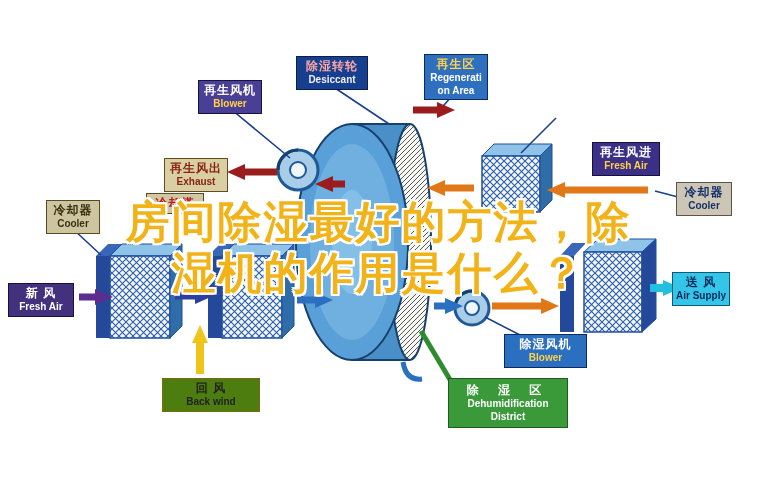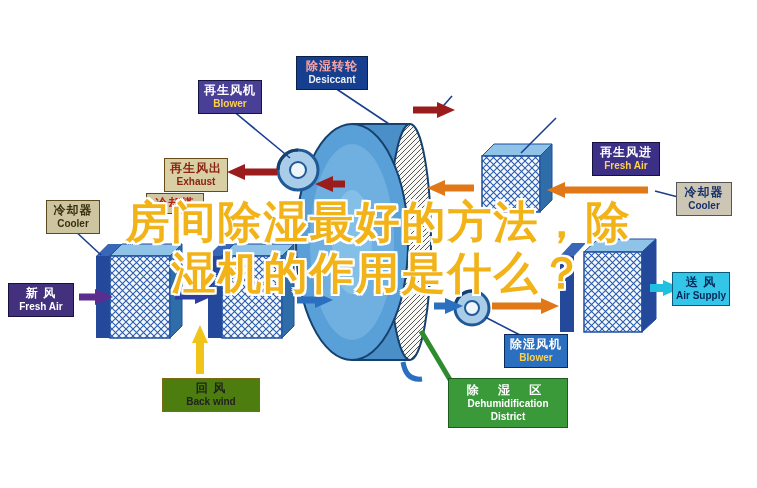--- a/index.html
+++ b/index.html
@@ -134,20 +134,24 @@
   <div class="lbl" style="left:198px;top:80px;width:64px;background:#4a3f96;border-color:#141440;">
     <div class="zh" style="color:#ffffff;">再生风机</div>
     <div class="en" style="color:#ffd24a;">Blower</div>
   </div>
 
   <div class="lbl" style="left:296px;top:56px;width:72px;background:#16408f;border-color:#0a1f4a;">
     <div class="zh" style="color:#fca5a5;">除湿转轮</div>
     <div class="en" style="color:#f0f0f0;">Desiccant</div>
   </div>
 
+  <div class="lbl" style="left:424px;top:54px;width:64px;background:#2e6fc0;border-color:#0a2a60;">
+    <div class="zh" style="color:#ffd24a;">再生区</div>
+    <div class="en wrapall" style="color:#ffffff;">Regeneration Area</div>
+  </div>
 
 
   <div class="lbl" style="left:592px;top:142px;width:68px;background:#3b2f86;border-color:#141040;">
     <div class="zh" style="color:#ffffff;">再生风进</div>
     <div class="en" style="color:#ffd24a;">Fresh Air</div>
   </div>
 
   <div class="lbl" style="left:676px;top:182px;width:56px;background:#cdc6b4;border-color:#555;">
     <div class="zh" style="color:#15306b;">冷却器</div>
     <div class="en" style="color:#15306b;">Cooler</div>
@@ -175,21 +179,21 @@
   <div class="lbl" style="left:8px;top:283px;width:66px;background:#43317e;border-color:#181040;">
     <div class="zh" style="color:#ffffff;">新  风</div>
     <div class="en" style="color:#ffffff;">Fresh Air</div>
   </div>
 
   <div class="lbl" style="left:162px;top:378px;width:98px;background:#4d7c0f;border-color:#7a6a10;">
     <div class="zh" style="color:#222222;">回  风</div>
     <div class="en" style="color:#222222;">Back wind</div>
   </div>
 
-  <div class="lbl" style="left:504px;top:334px;width:64px;background:#2a6fc0;border-color:#0a2a60;">
+  <div class="lbl" style="left:504px;top:334px;width:83px;background:#2a6fc0;border-color:#0a2a60;">
     <div class="zh" style="color:#ffffff;">除湿风机</div>
     <div class="en" style="color:#ffd24a;">Blower</div>
   </div>
 
   <div class="lbl" style="left:448px;top:378px;width:120px;background:#3a9a3a;border-color:#1e5c1e;padding:4px;">
     <div class="zh" style="color:#ffffff;letter-spacing:8px;">除 湿 区</div>
     <div class="en" style="color:#ffffff;">Dehumidification District</div>
   </div>
 
   <div class="title">

